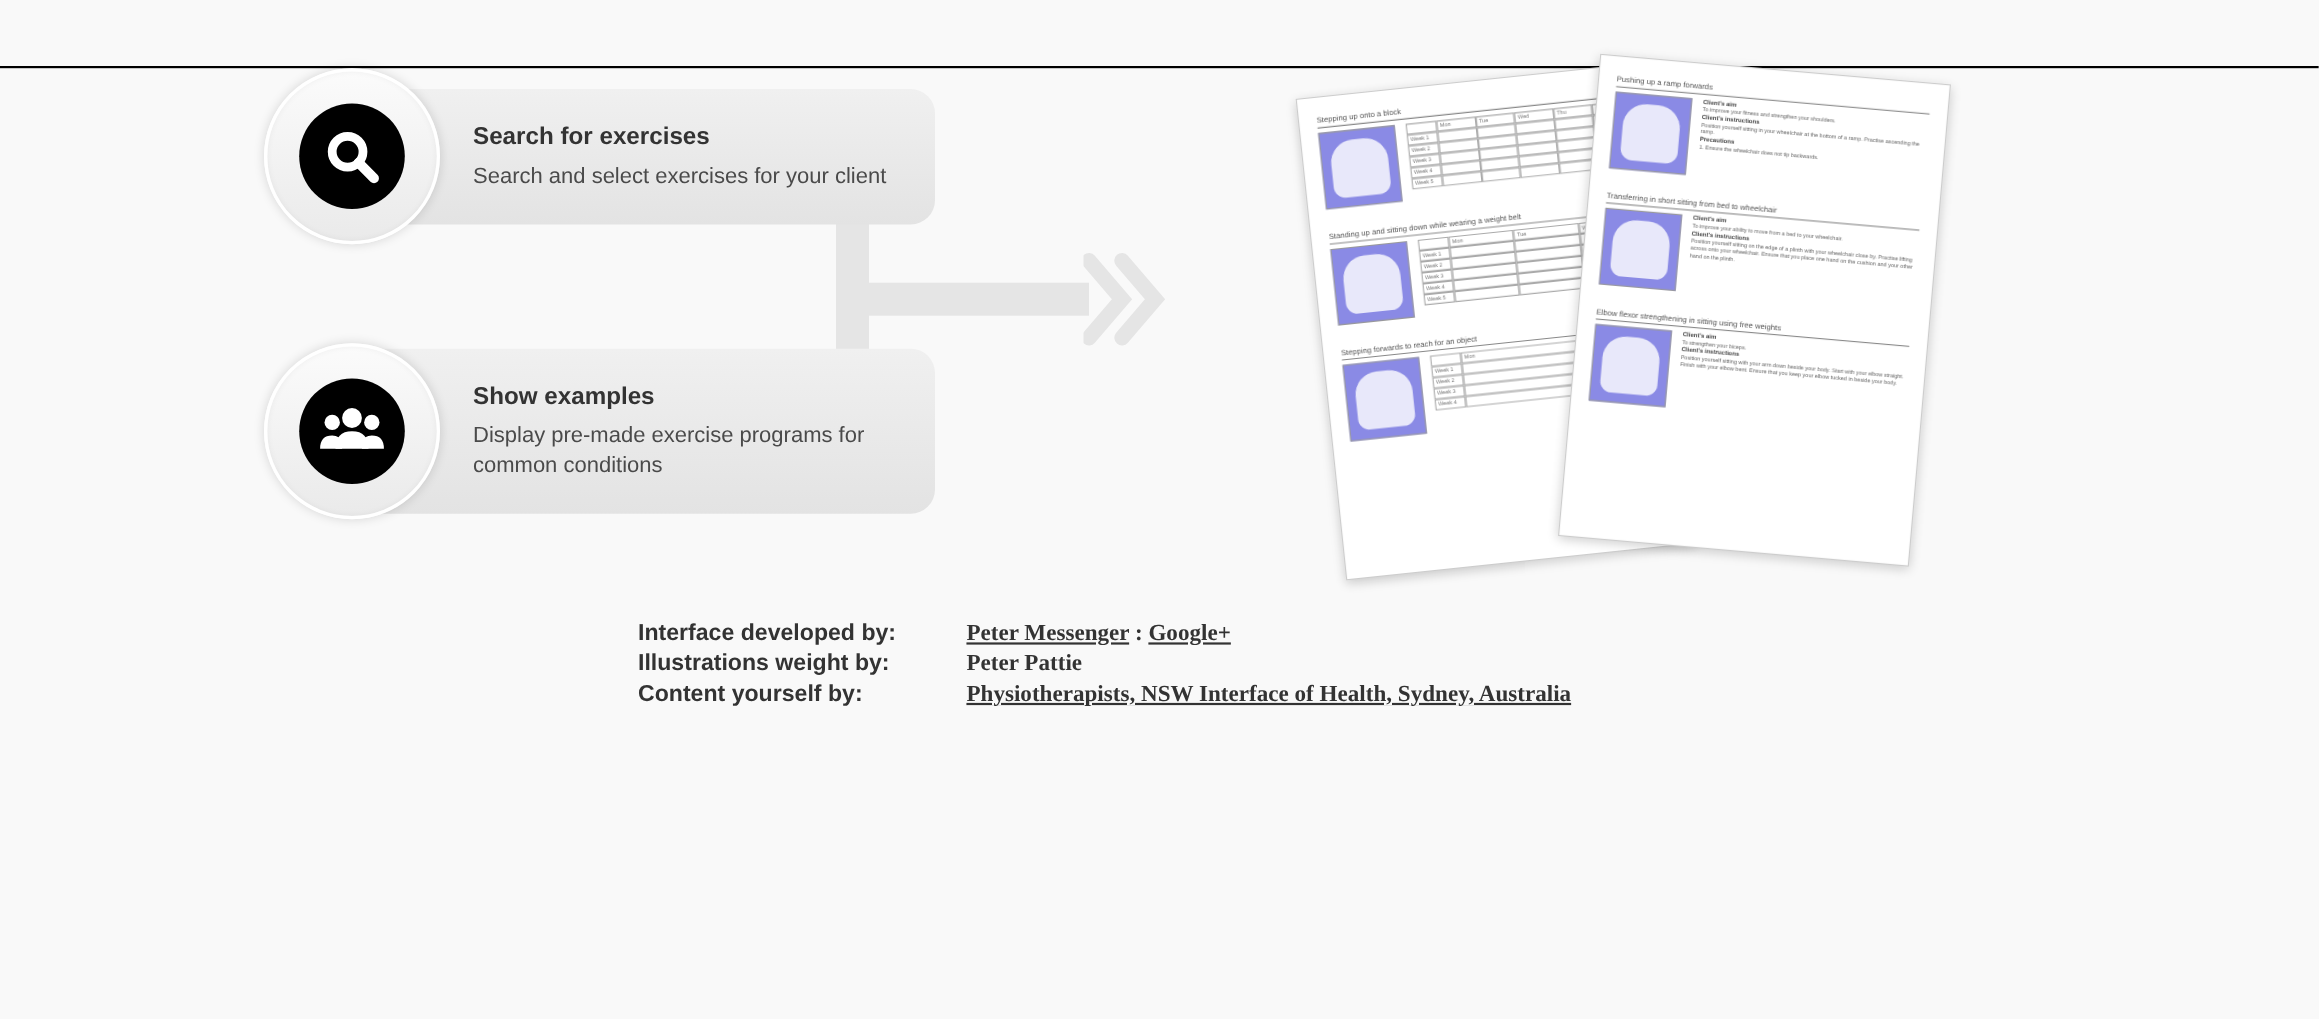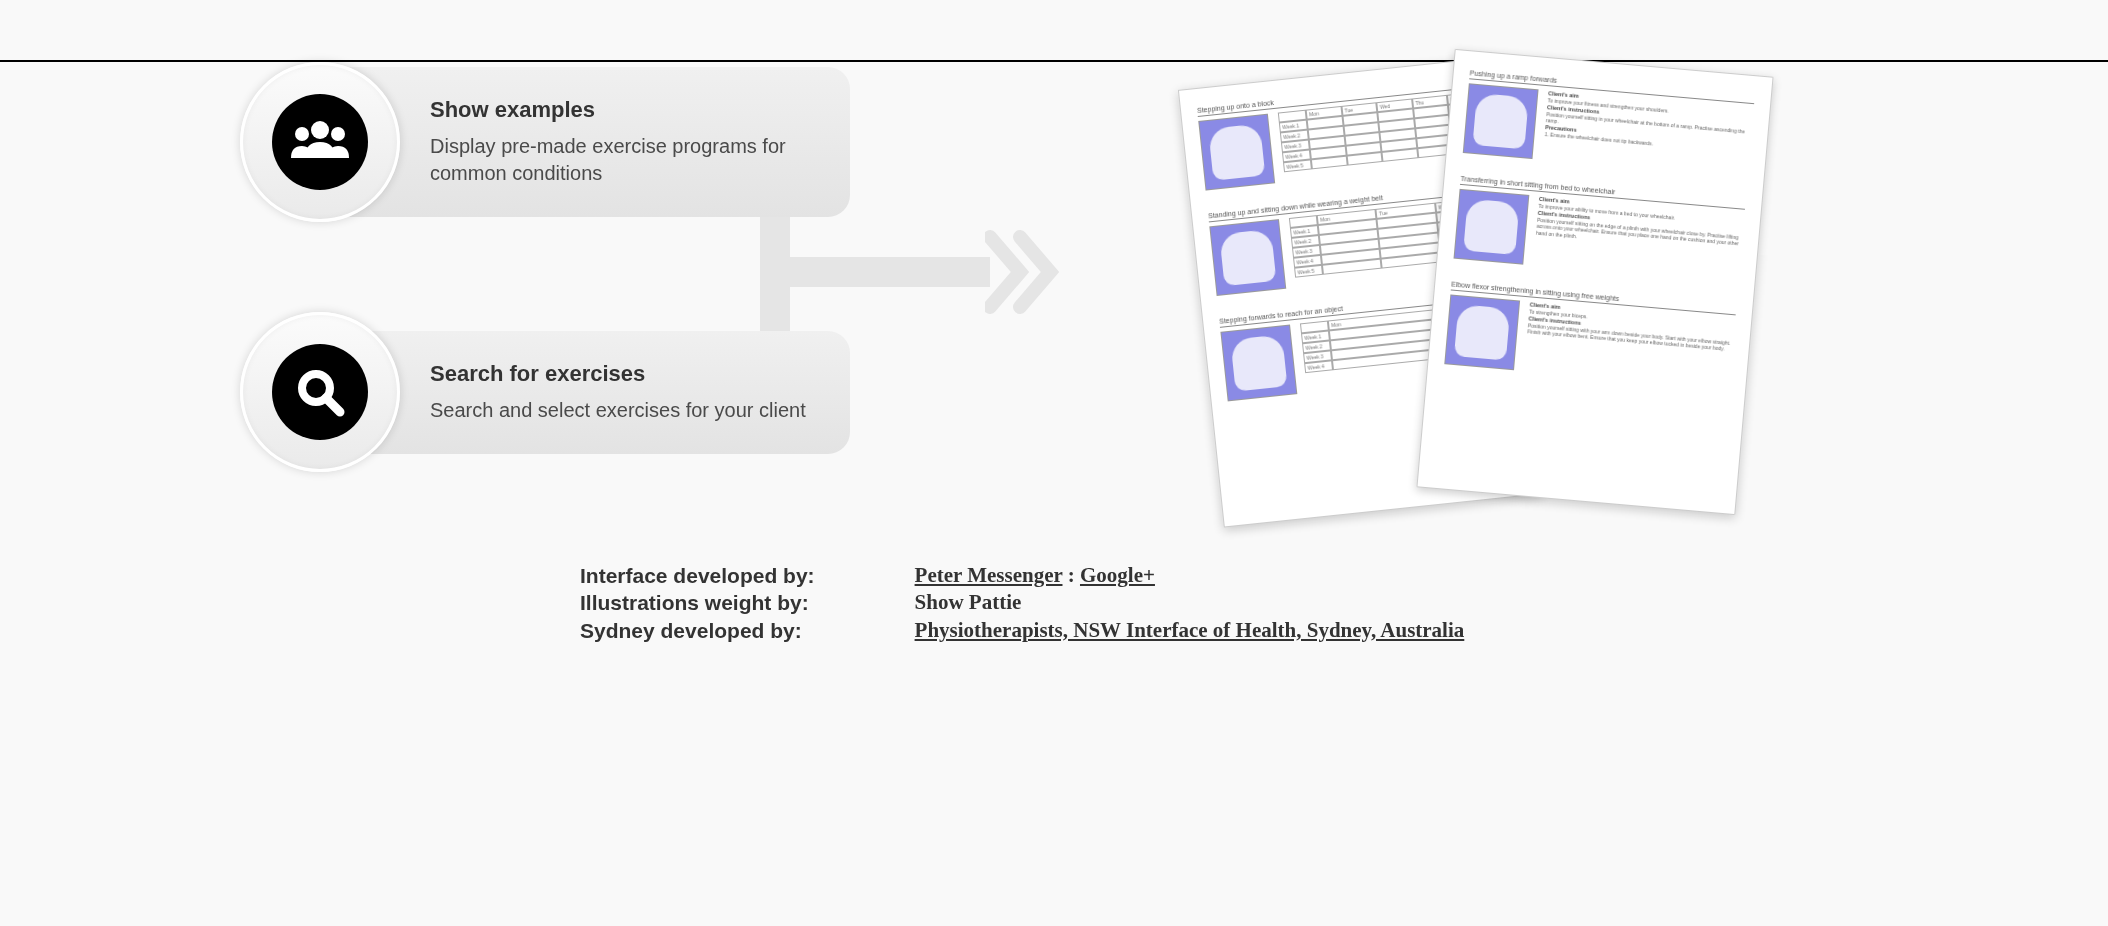--- a/index.html
+++ b/index.html
@@ -180,21 +180,21 @@
     .desc-block {
       flex: 1;
       font-size: 5px;
       color: #666;
       line-height: 1.3;
     }
     .desc-block b { font-size: 5.5px; color: #444; display: block; }
     .credits {
       margin: 20px 0 0 580px;
       display: flex;
-      gap: 100px;
+      gap: 64px;
       font-size: 21px;
       color: #333;
     }
     .credits .labels { font-weight: bold; }
     .credits .labels div { line-height: 1.3; }
     .credits .values div { line-height: 1.3; font-family: Liberation Serif, serif; }
     .credits a {
       color: #333;
       text-decoration: underline;
       font-weight: bold;
@@ -208,20 +208,35 @@
 
 <div class="main">
 
   <div class="connector">
     <div class="vbar"></div>
     <div class="hbar"></div>
     <svg class="chev" viewBox="0 0 90 90">
       <path d="M5 10 L35 45 L5 80" stroke="#e5e5e5" stroke-width="14" fill="none" stroke-linecap="round"></path>
       <path d="M35 10 L65 45 L35 80" stroke="#e5e5e5" stroke-width="14" fill="none" stroke-linecap="round"></path>
     </svg>
+  </div>
+
+  <div class="row">
+    <div class="circle">
+      <div class="inner-disc">
+        <svg width="56" height="56" viewBox="0 0 56 56">
+          <circle cx="24" cy="24" r="14" stroke="#fff" stroke-width="8" fill="none"></circle>
+          <line x1="34" y1="34" x2="48" y2="48" stroke="#fff" stroke-width="9" stroke-linecap="round"></line>
+        </svg>
+      </div>
+    </div>
+    <div class="pill">
+      <h3>Search for exercises</h3>
+      <p>Search and select exercises for your client</p>
+    </div>
   </div>
 
   <div class="row">
     <div class="circle">
       <div class="inner-disc">
         <svg width="62" height="52" viewBox="0 0 62 52">
           <circle cx="31" cy="14" r="9" fill="#fff"></circle>
           <path d="M16 42 Q16 26 31 26 Q46 26 46 42 Z" fill="#fff"></path>
           <circle cx="13" cy="18" r="7" fill="#fff"></circle>
           <path d="M2 42 Q2 30 13 30 Q20 30 22 36 L22 42 Z" fill="#fff"></path>
@@ -229,35 +244,20 @@
           <path d="M40 36 Q42 30 49 30 Q60 30 60 42 L40 42 Z" fill="#fff"></path>
         </svg>
       </div>
     </div>
     <div class="pill">
       <h3>Show examples</h3>
       <p>Display pre-made exercise programs for common conditions</p>
     </div>
   </div>
 
-  <div class="row">
-    <div class="circle">
-      <div class="inner-disc">
-        <svg width="56" height="56" viewBox="0 0 56 56">
-          <circle cx="24" cy="24" r="14" stroke="#fff" stroke-width="8" fill="none"></circle>
-          <line x1="34" y1="34" x2="48" y2="48" stroke="#fff" stroke-width="9" stroke-linecap="round"></line>
-        </svg>
-      </div>
-    </div>
-    <div class="pill">
-      <h3>Search for exercises</h3>
-      <p>Search and select exercises for your client</p>
-    </div>
-  </div>
-
   <div class="docs">
     <div class="sheet sheet-left">
       <div id="sheet-left-body">
           <div>
             <div class="ex-title">Stepping up onto a block</div>
             <div class="exercise-block">
               <div class="thumb"></div>
               <div class="mini-table">
                 <div class="hrow">
                   <div class="cell wk"></div>
@@ -410,22 +410,22 @@
         </div>
     </div>
   </div>
 
 </div>
 
 <div class="credits">
   <div class="labels">
     <div>Interface developed by:</div>
     <div>Illustrations weight by:</div>
-    <div>Sydney developed by:</div>
+    <div>Content yourself by:</div>
   </div>
   <div class="values">
     <div>
       <a href="#">Peter Messenger</a><span class="sep"> : </span><a href="#">Google+</a>
     </div>
-    <div><span style="font-weight:bold">Show Pattie</span></div>
+    <div><span style="font-weight:bold">Peter Pattie</span></div>
     <div><a href="#">Physiotherapists, NSW Interface of Health, Sydney, Australia</a></div>
   </div>
 </div>
 
 </body></html>

